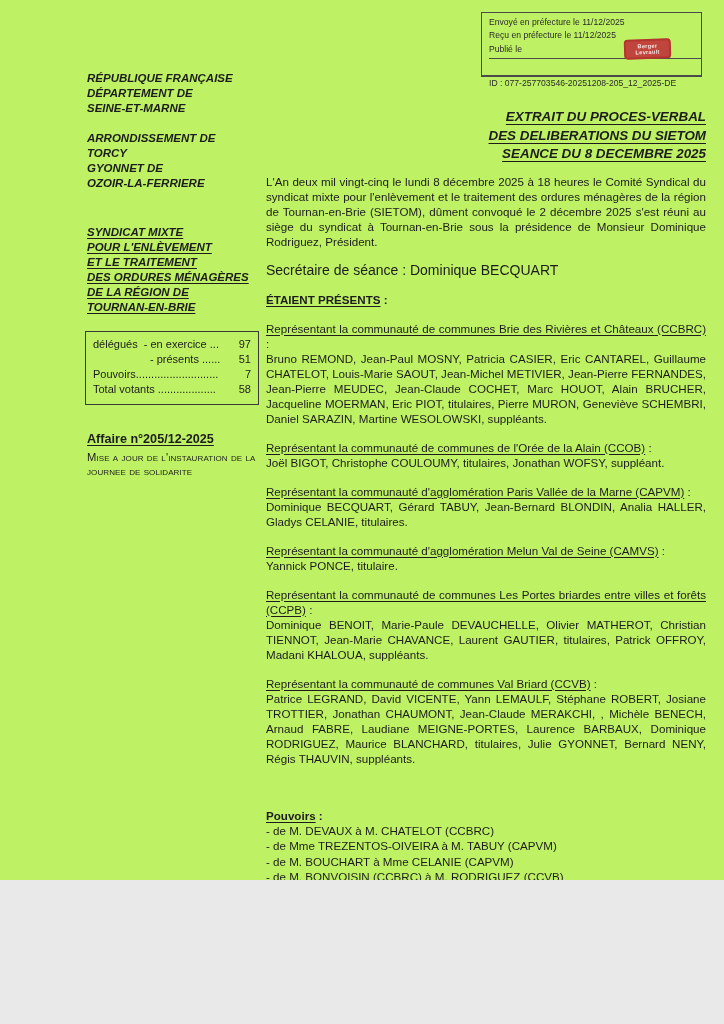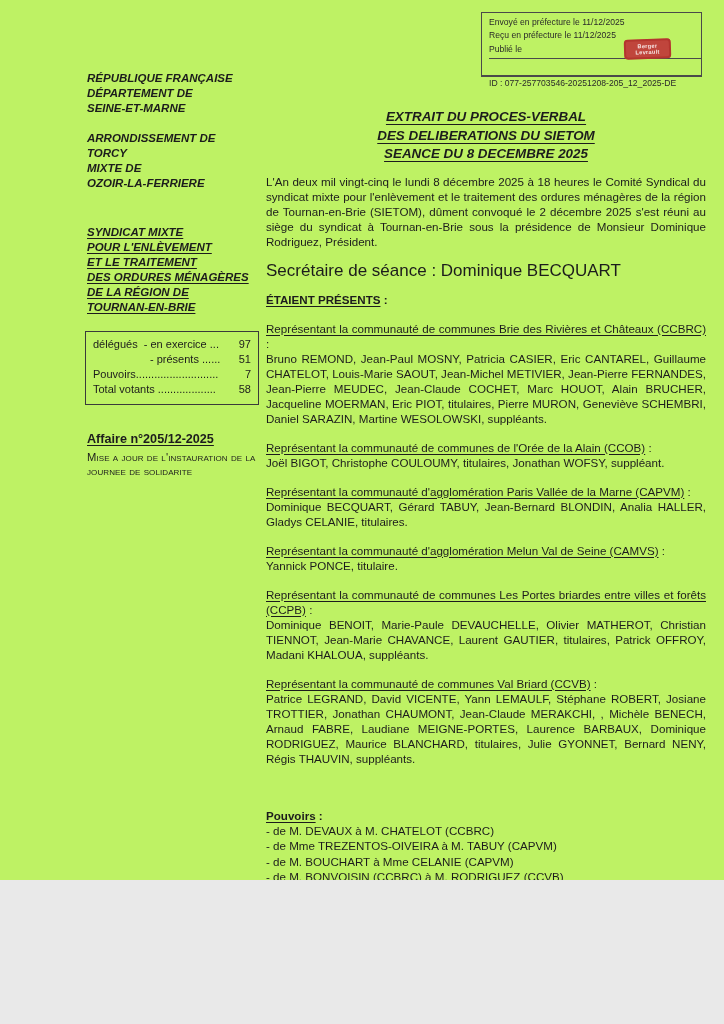--- a/index.html
+++ b/index.html
@@ -70,27 +70,27 @@
     font-size: 11.2px; line-height: 13.5px;
     letter-spacing: 0.1px;
   }
 
   
   .main-col {
     position: absolute; left: 266px; top: 108px; width: 440px;
     font-size: 11.6px; line-height: 15px;
   }
   .doc-title {
-    text-align: center;
+    text-align: right;
     font-weight: bold; font-style: italic;
     font-size: 13.4px; line-height: 18.5px;
   }
   .doc-title .tline { text-decoration: underline; text-underline-offset: 2.5px; }
   .intro { margin-top: 10px; text-align: justify; }
-  .secretary { margin-top: 14px; font-size: 17px; }
+  .secretary { margin-top: 14px; font-size: 14px; }
   .present-heading { margin-top: 14px; font-weight: bold; }
   .section { margin-top: 14px; text-align: justify; }
   .pouvoirs { margin-top: 42px; }
   .pouvoirs .p-head { font-weight: bold; }
   .pouvoirs .p-item { line-height: 15.6px; }
 
   
   .page-number {
     position: absolute; left: 80px; top: 986px;
     font-size: 8.5px; color: #333;
@@ -114,21 +114,21 @@
 
   <div class="left-col">
     <div class="bi">
       <div>RÉPUBLIQUE FRANÇAISE</div>
       <div>DÉPARTEMENT DE</div>
       <div>SEINE-ET-MARNE</div>
     </div>
     <div class="bi block-arrondissement">
       <div>ARRONDISSEMENT DE</div>
       <div>TORCY</div>
-      <div>MIXTE DE</div>
+      <div>GYONNET DE</div>
       <div>OZOIR-LA-FERRIERE</div>
     </div>
     <div class="bi block-syndicat">
       <div class="u">SYNDICAT MIXTE</div>
       <div class="u">POUR L'ENLÈVEMENT</div>
       <div class="u">ET LE TRAITEMENT</div>
       <div class="u">DES ORDURES MÉNAGÈRES</div>
       <div class="u">DE LA RÉGION DE</div>
       <div class="u">TOURNAN-EN-BRIE</div>
     </div>

